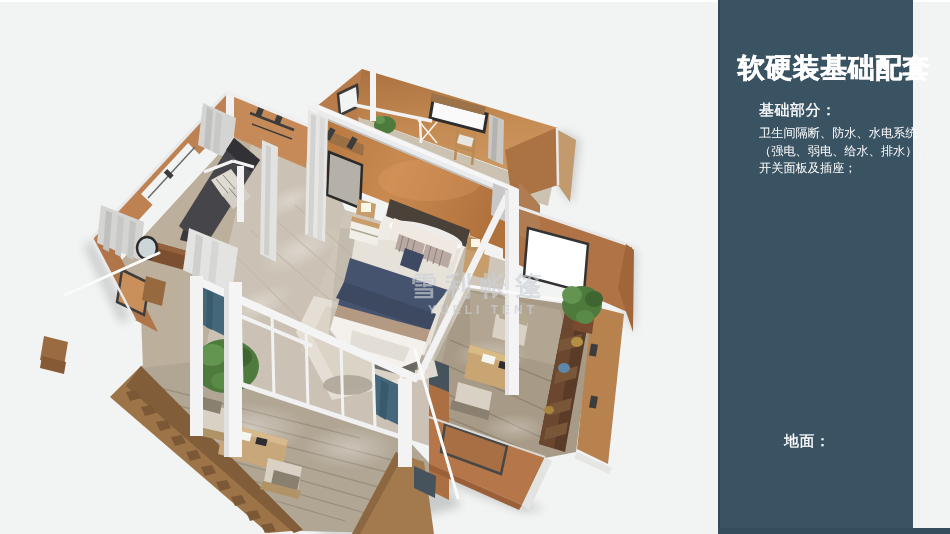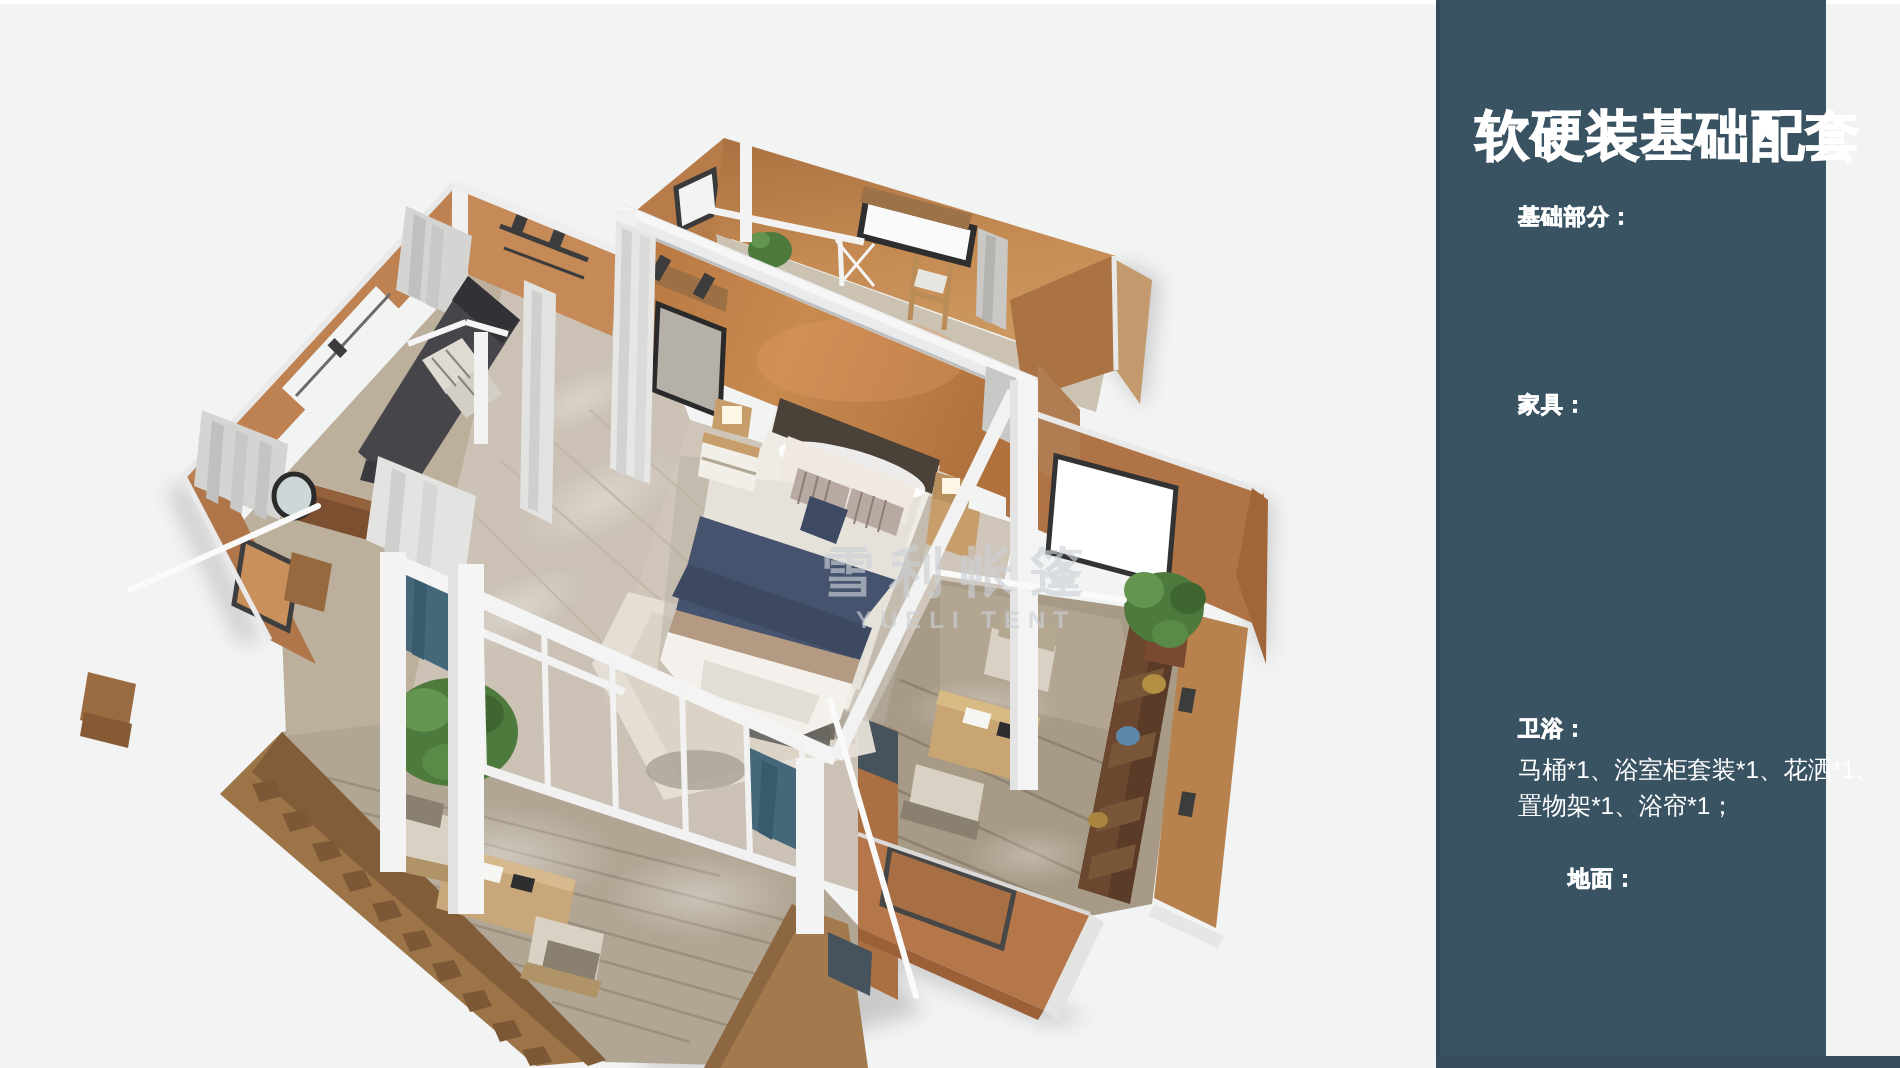--- a/index.html
+++ b/index.html
@@ -6,21 +6,21 @@
   body{width:950px;height:534px;overflow:hidden;font-family:"Liberation Sans",sans-serif;}
   .stage{position:relative;width:950px;height:534px;background:#f2f3f3;}
   .topline{position:absolute;left:0;top:0;width:950px;height:2px;background:#ffffff;}
   .scene{position:absolute;left:0;top:0;}
   .panel{position:absolute;left:718px;top:0;width:195px;height:534px;background:#3a5363;}
   .panel .edge{position:absolute;left:0;top:0;width:2px;height:534px;background:#32495a;}
   .panel .bottom{position:absolute;left:0;top:528px;width:232px;height:6px;background:#354c5c;}
   .ttl{position:absolute;left:0;top:50px;width:232px;text-align:center;color:#ffffff;
        font-size:27px;font-weight:bold;letter-spacing:0.5px;-webkit-text-stroke:0.6px #ffffff;}
   .sec{position:absolute;left:41px;width:184px;color:#ffffff;}
-  .sec h3{margin:0 0 5px 0;font-size:11px;font-weight:bold;letter-spacing:0.5px;-webkit-text-stroke:0.35px #ffffff;}
+  .sec h3{margin:0 0 5px 0;font-size:15px;font-weight:normal;letter-spacing:0.5px;-webkit-text-stroke:0.35px #ffffff;}
   .sec p{margin:0;font-size:12.2px;line-height:17.6px;letter-spacing:0px;white-space:nowrap;}
 </style>
 </head>
 <body>
 <div class="stage">
   <div class="topline"></div>
   <svg class="scene" width="718" height="534" viewBox="0 0 718 534">
     <defs>
       <filter id="soft" x="-30%" y="-30%" width="160%" height="160%">
         <feGaussianBlur stdDeviation="5"></feGaussianBlur>
@@ -397,25 +397,21 @@
       <text x="410" y="295" font-size="27" letter-spacing="8" font-weight="bold">雪利帐篷</text>
       <text x="428" y="314" font-size="12" letter-spacing="4" font-weight="bold">YUELI TENT</text>
     </g>
   </svg>
   <div class="panel">
     <div class="edge"></div>
     <div class="bottom"></div>
     <div class="ttl">软硬装基础配套</div>
     <div class="sec" style="top:101px;">
       <h3>基础部分：</h3>
+      <p>卫生间隔断、防水、水电系统<br>（强电、弱电、给水、排水）、<br>开关面板及插座；</p>
     </div>
     <div class="sec" style="top:195px;">
-      <h3>家具：</h3>
-    </div>
-    <div class="sec" style="top:357px;">
-      <h3>卫浴：</h3>
-      <p>马桶*1、浴室柜套装*1、花洒*1、<br>置物架*1、浴帘*1；</p>
     </div>
     <div class="sec" style="top:432px;margin-left:25px;">
       <h3>地面：</h3>
     </div>
   </div>
 </div>
 
 </body></html>

